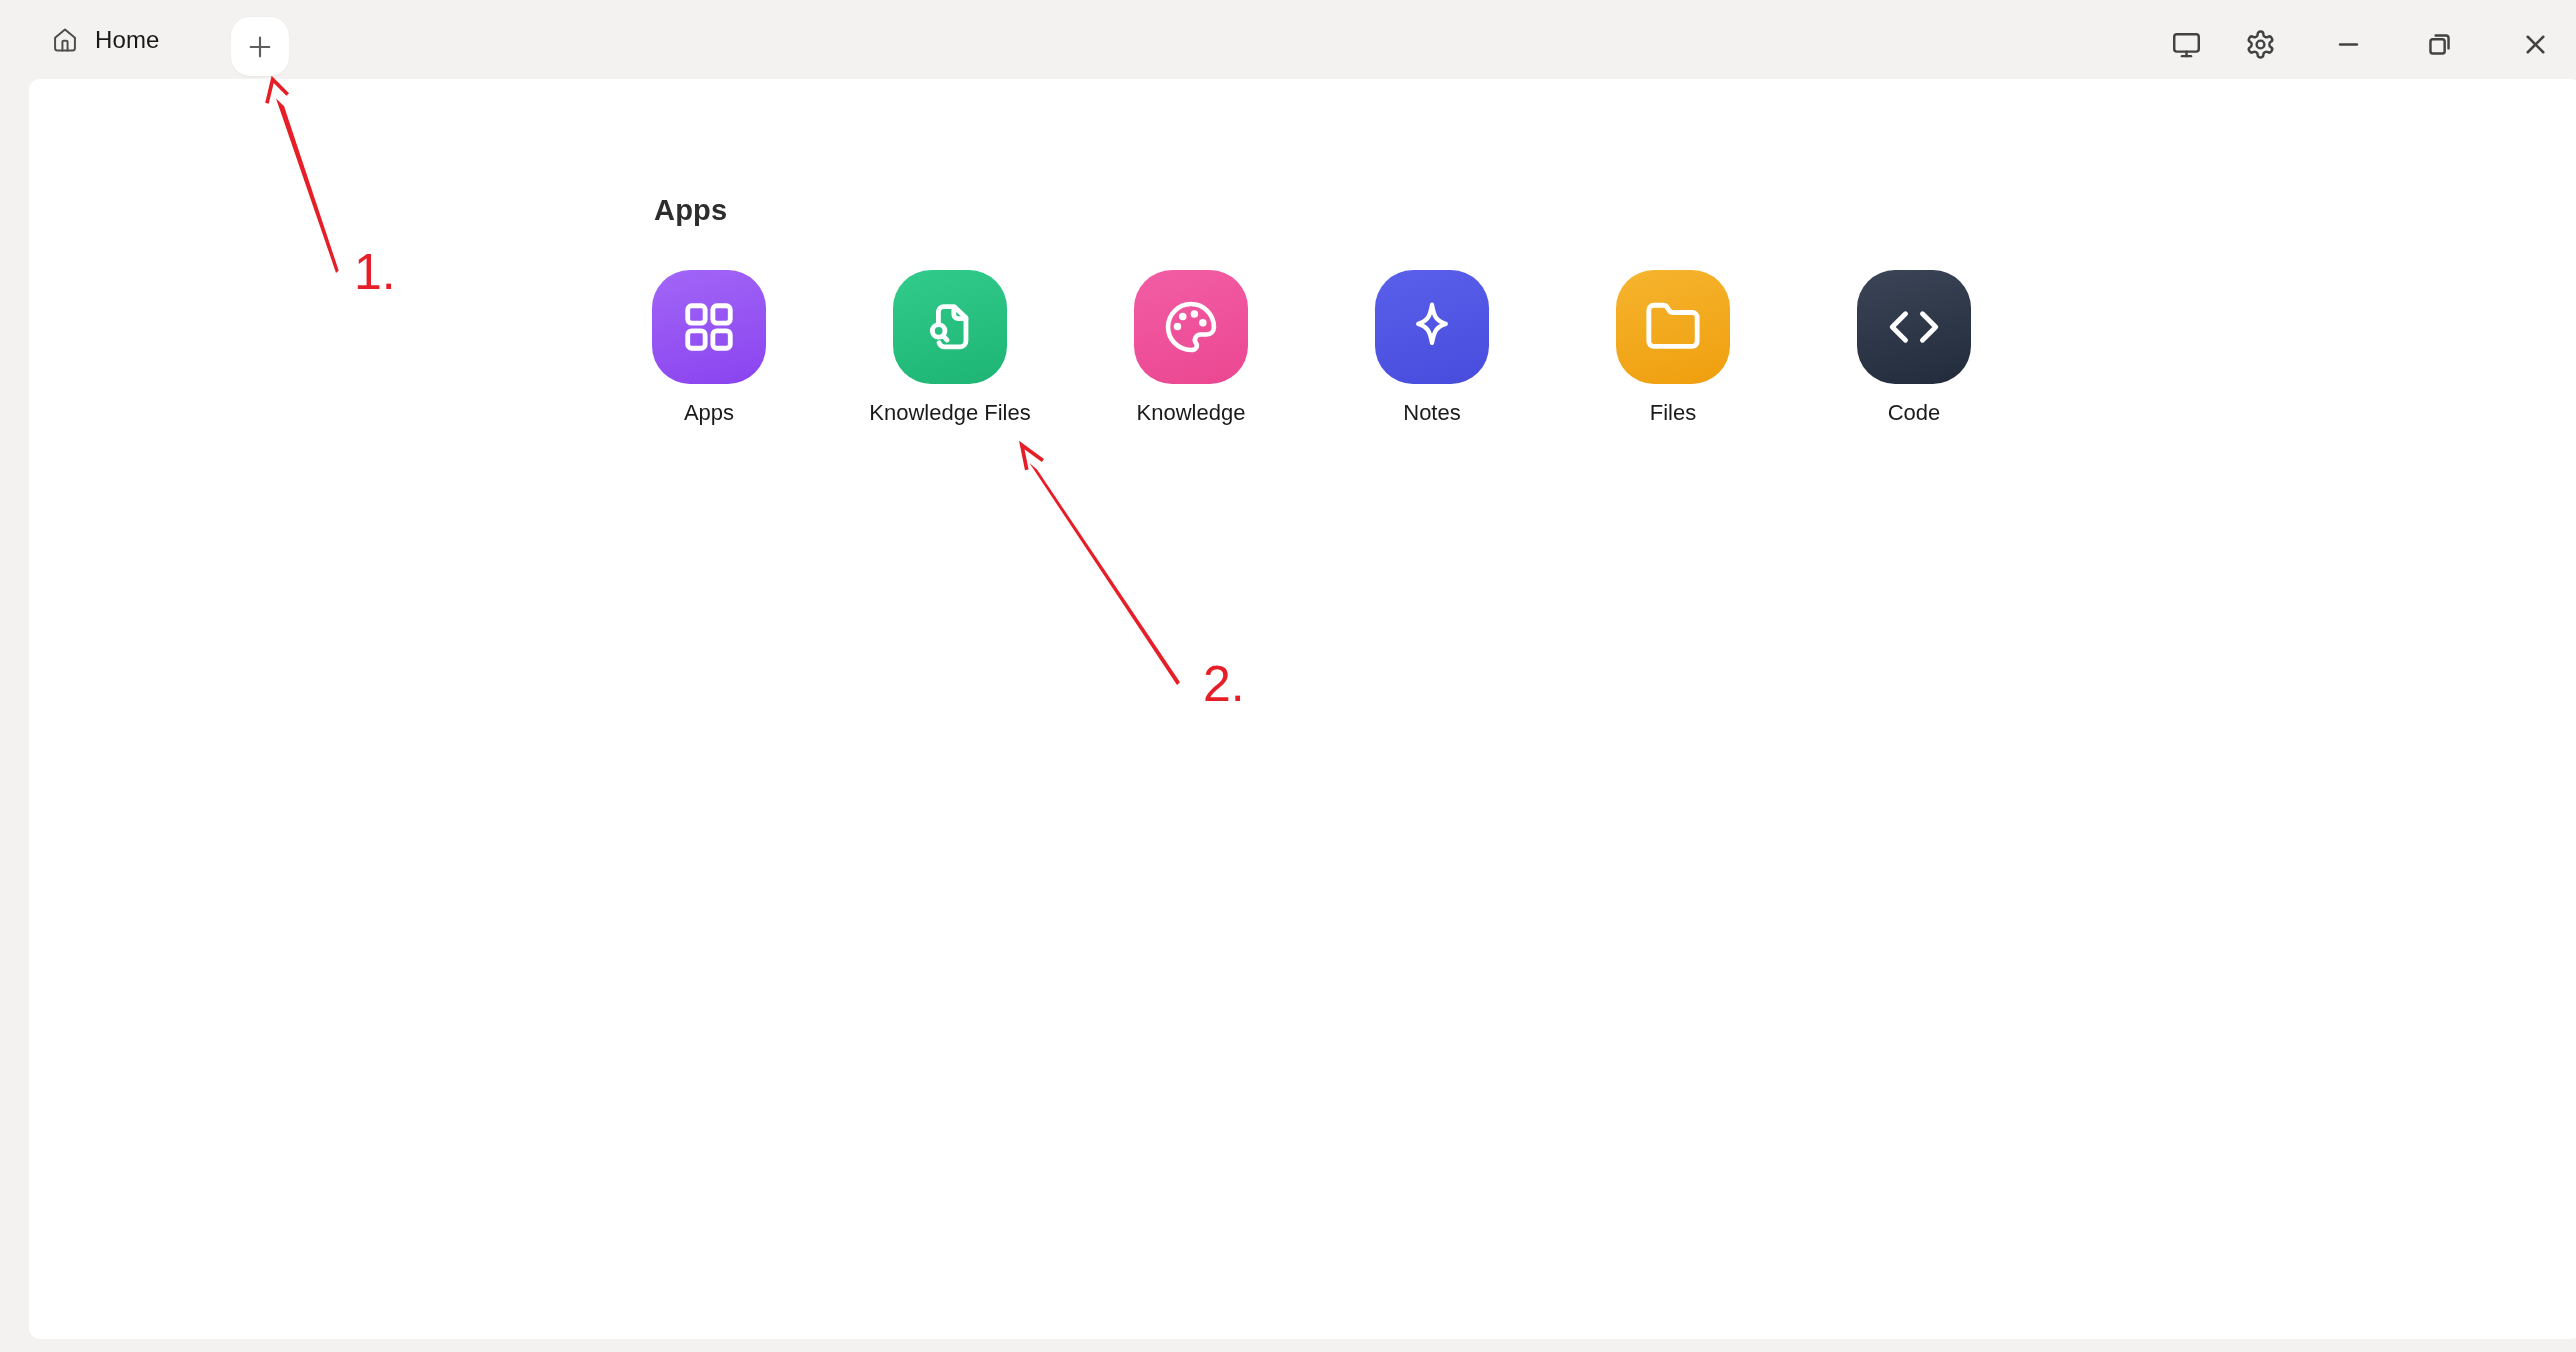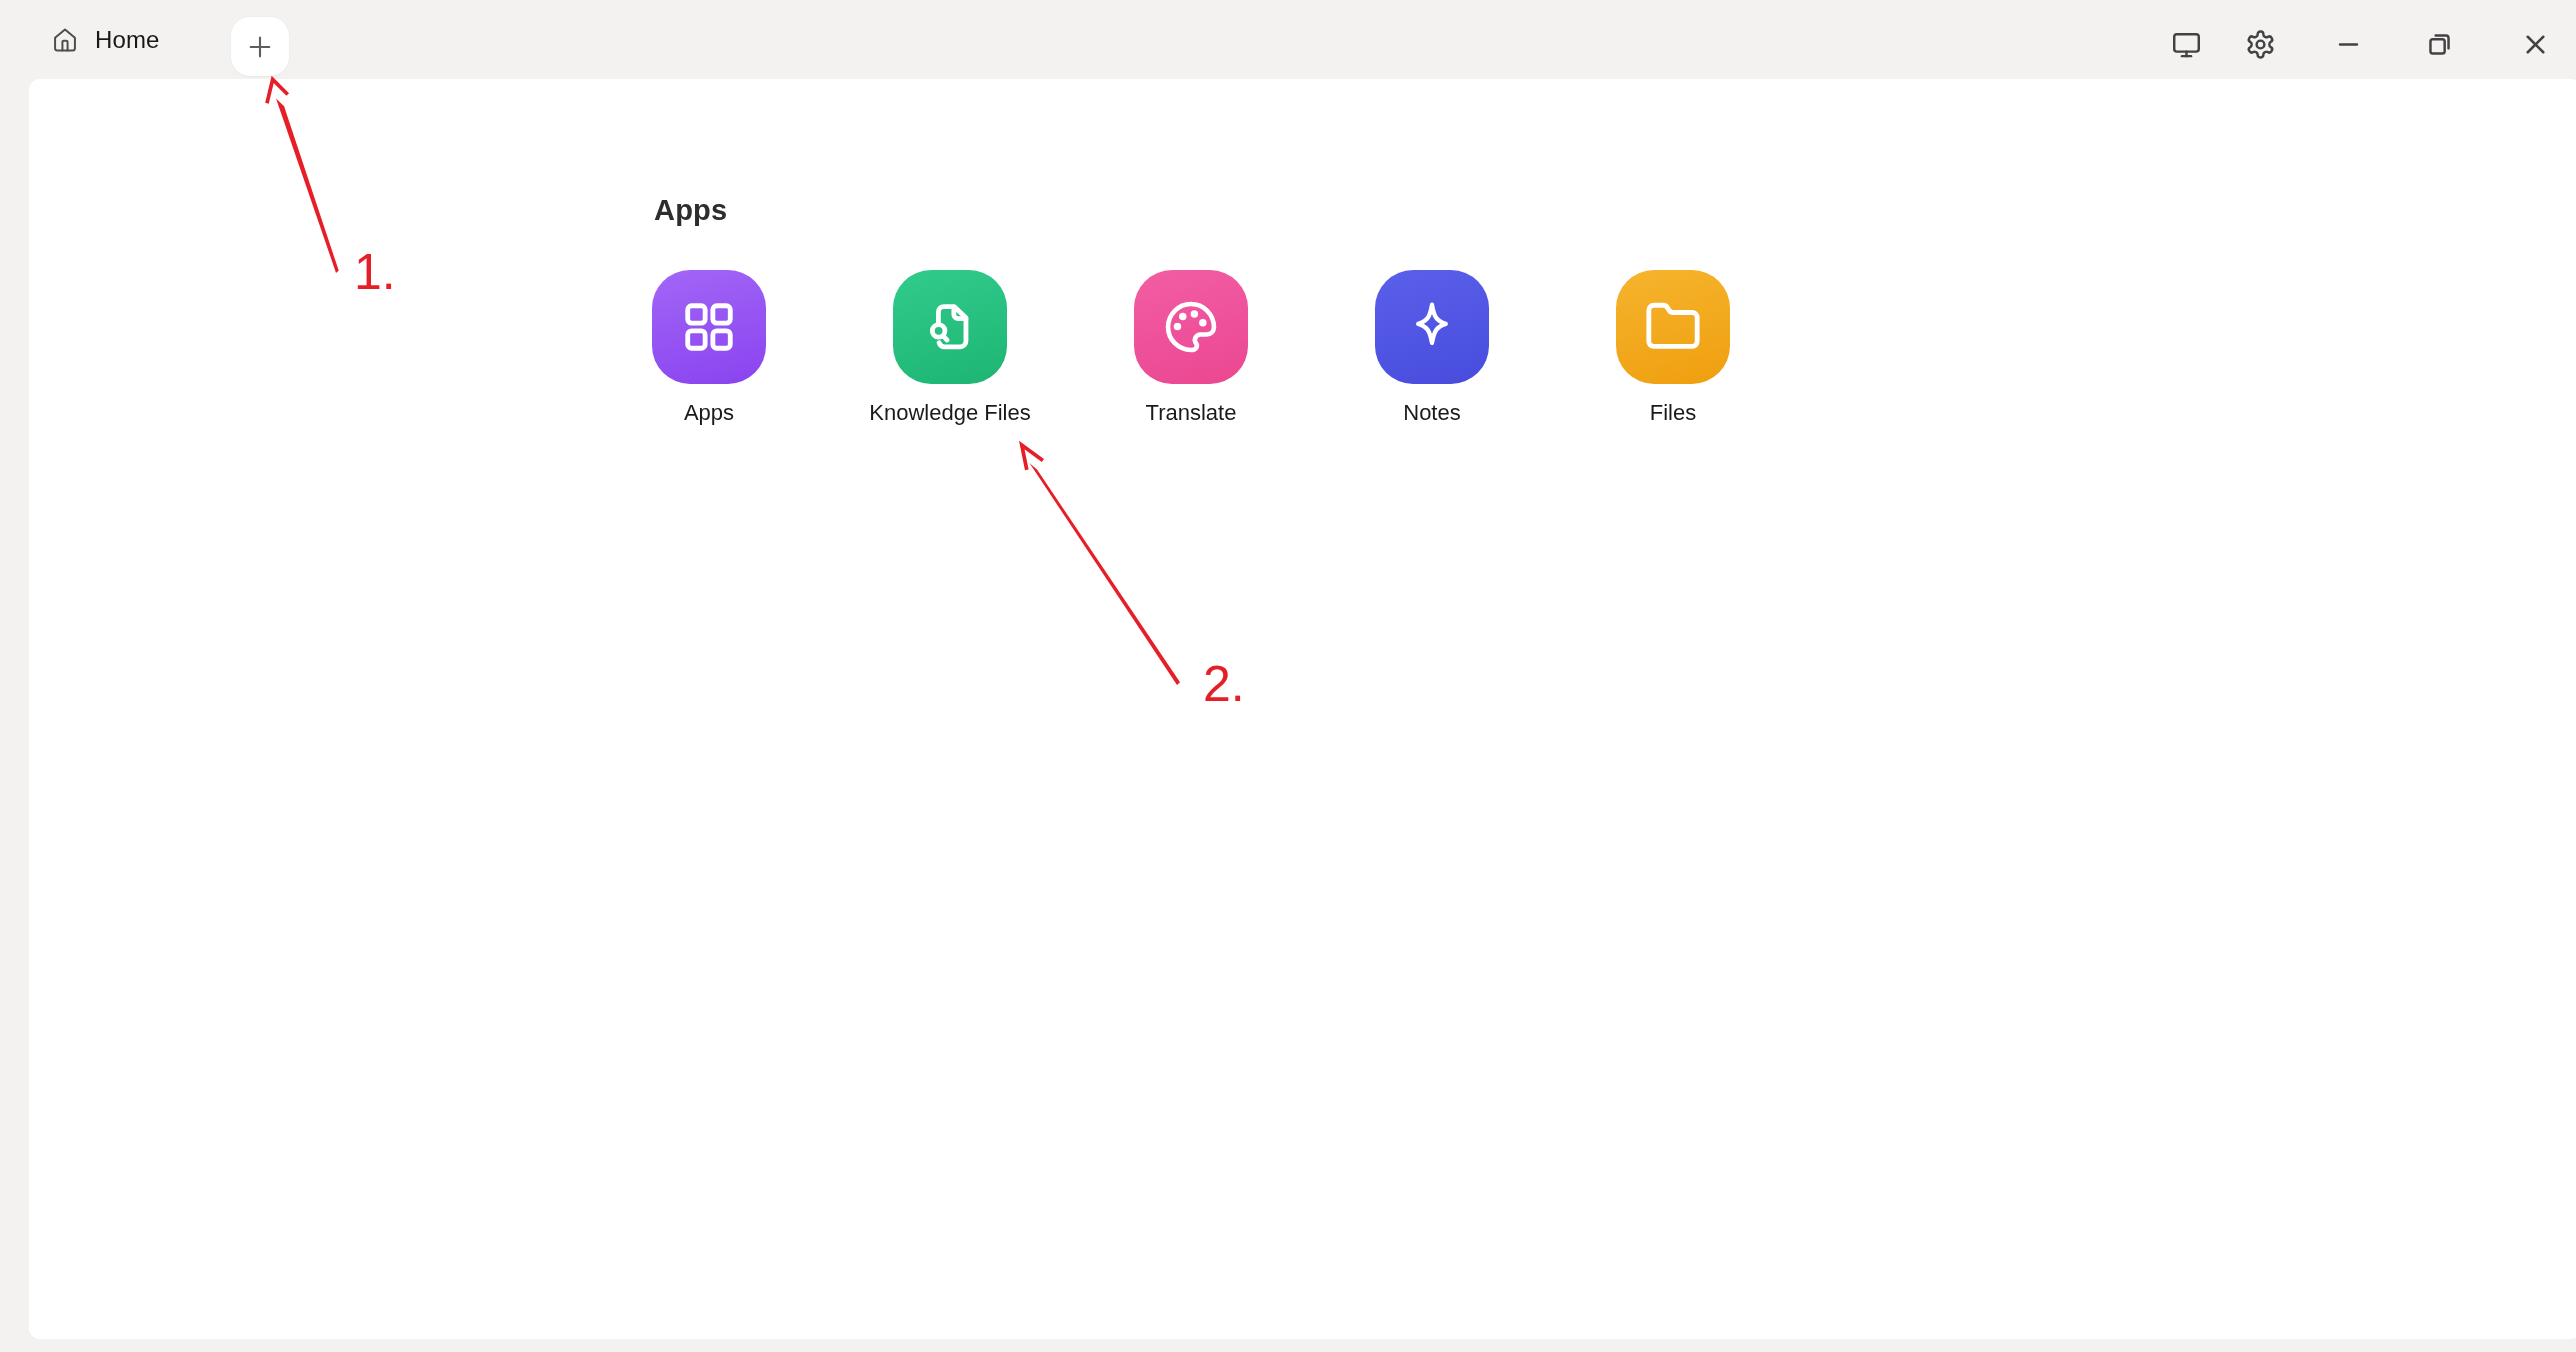--- a/index.html
+++ b/index.html
@@ -214,21 +214,21 @@
     </div>
     <div class="app-label">Knowledge Files</div>
   </div>
 
   <div class="app-cell">
     <div class="tile" style="background: linear-gradient(165deg, rgb(242, 93, 164), rgb(235, 71, 145));">
       <svg viewBox="0 0 24 24">
               <use href="#sym-palette-icon"></use>
             </svg>
     </div>
-    <div class="app-label">Translate</div>
+    <div class="app-label">Knowledge</div>
   </div>
 
   <div class="app-cell">
     <div class="tile" style="background: linear-gradient(165deg, rgb(90, 96, 234), rgb(71, 76, 221));">
       <svg viewBox="0 0 24 24">
               <use href="#sym-sparkle-icon"></use>
             </svg>
     </div>
     <div class="app-label">Notes</div>
   </div>
@@ -236,20 +236,28 @@
 
   <div class="app-cell">
     <div class="tile" style="background: linear-gradient(165deg, rgb(246, 180, 46), rgb(239, 159, 14));">
       <svg viewBox="0 0 24 24">
               <use href="#sym-folder-icon"></use>
             </svg>
     </div>
     <div class="app-label">Files</div>
   </div>
 
+  <div class="app-cell">
+    <div class="tile" style="background: linear-gradient(165deg, rgb(59, 69, 87), rgb(34, 43, 59));">
+      <svg viewBox="0 0 24 24">
+              <use href="#sym-code-icon"></use>
+            </svg>
+    </div>
+    <div class="app-label">Code</div>
+  </div>
 
 </div>
   </div>
 
   <svg class="annotation-layer" viewBox="0 0 3840 2016">
 
     <g>
       <path d="M500.5 407 411 147l12 11.5 81.5 245z" fill="var(--ann,#e51e27)"></path>
       <polyline points="397.5,154 406,118.5 428.5,141" fill="none" stroke="var(--ann,#e51e27)" stroke-width="5.5" stroke-linejoin="miter" stroke-miterlimit="14"></polyline>
     </g>

